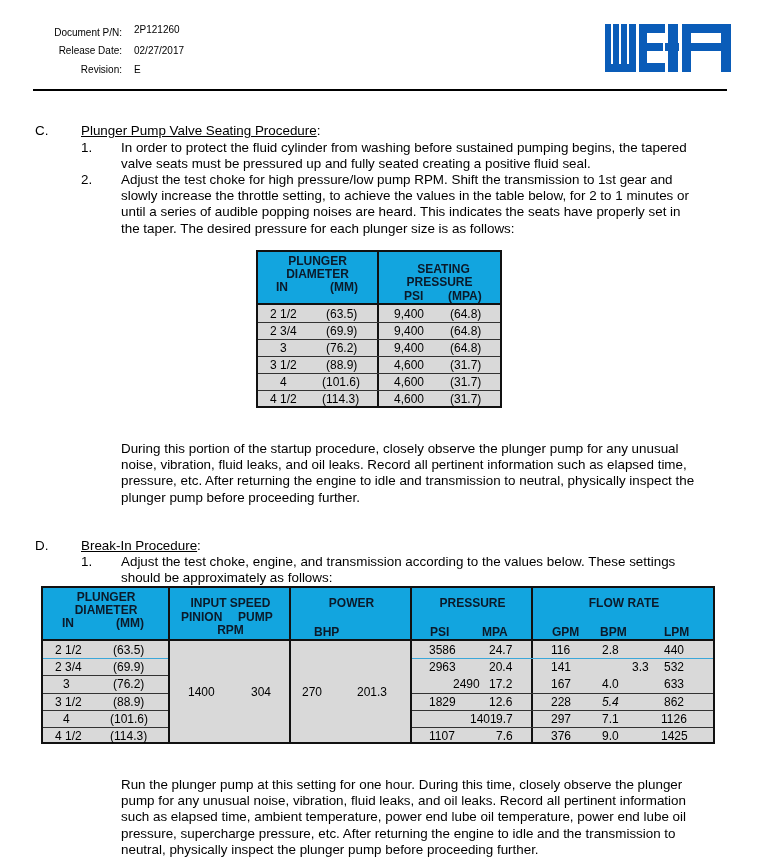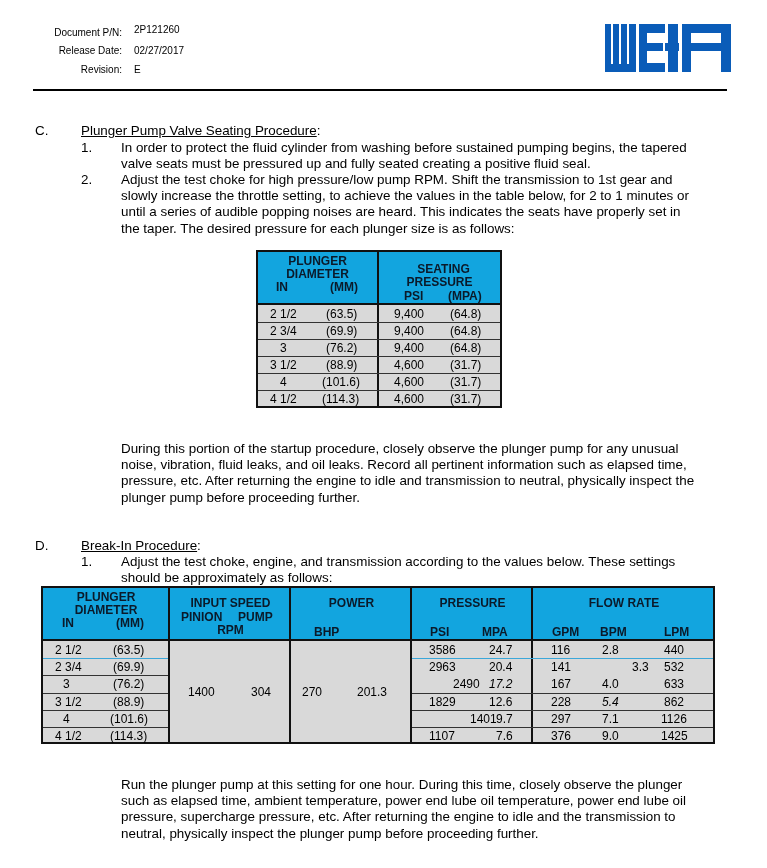--- a/index.html
+++ b/index.html
@@ -218,21 +218,21 @@
           <div class="bc" style="left: 446px; top: 72px;">20.4</div>
           <div class="bc" style="left: 508px; top: 72px;">141</div>
           <div class="bc" style="left: 589px; top: 72px;">3.3</div>
           <div class="bc" style="left: 621px; top: 72px;">532</div>
         </div>
         <div class="bt-hl" style="left: 0px; width: 125px; top: 87px;"></div>
         <div>
           <div class="bc" style="left: 20px; top: 89px;">3</div>
           <div class="bc" style="left: 70px; top: 89px;">(76.2)</div>
           <div class="bc" style="left: 386px; top: 89px; margin-left: 24px;">2490</div>
-          <div class="bc" style="left: 446px; top: 89px; font-style: italic;">17.2</div>
+          <div class="bc" style="left: 446px; top: 89px;">17.2</div>
           <div class="bc" style="left: 508px; top: 89px;">167</div>
           <div class="bc" style="left: 559px; top: 89px;">4.0</div>
           <div class="bc" style="left: 621px; top: 89px;">633</div>
         </div>
         <div class="bt-hl" style="left: 0px; width: 125px; top: 105px;"></div>
         <div class="bt-hl" style="left: 369px; right: 0px; top: 105px;"></div>
         <div>
           <div class="bc" style="left: 12px; top: 107px;">3 1/2</div>
           <div class="bc" style="left: 70px; top: 107px;">(88.9)</div>
           <div class="bc" style="left: 386px; top: 107px;">1829</div>
@@ -261,17 +261,18 @@
           <div class="bc" style="left: 453px; top: 141px;">7.6</div>
           <div class="bc" style="left: 508px; top: 141px;">376</div>
           <div class="bc" style="left: 559px; top: 141px;">9.0</div>
           <div class="bc" style="left: 618px; top: 141px;">1425</div>
         </div>
       </div>
   </div>
 
   <div class="para" style="left:121px; top:777px;">
     <div>Run the plunger pump at this setting for one hour.  During this time, closely observe the plunger</div>
+    <div>pump for any unusual noise, vibration, fluid leaks, and oil leaks.  Record all pertinent information</div>
     <div>such as elapsed time, ambient temperature, power end lube oil temperature, power end lube oil</div>
     <div>pressure, supercharge pressure, etc.  After returning the engine to idle and the transmission to</div>
     <div>neutral, physically inspect the plunger pump before proceeding further.</div>
   </div>
 </div>
 
 </body></html>

